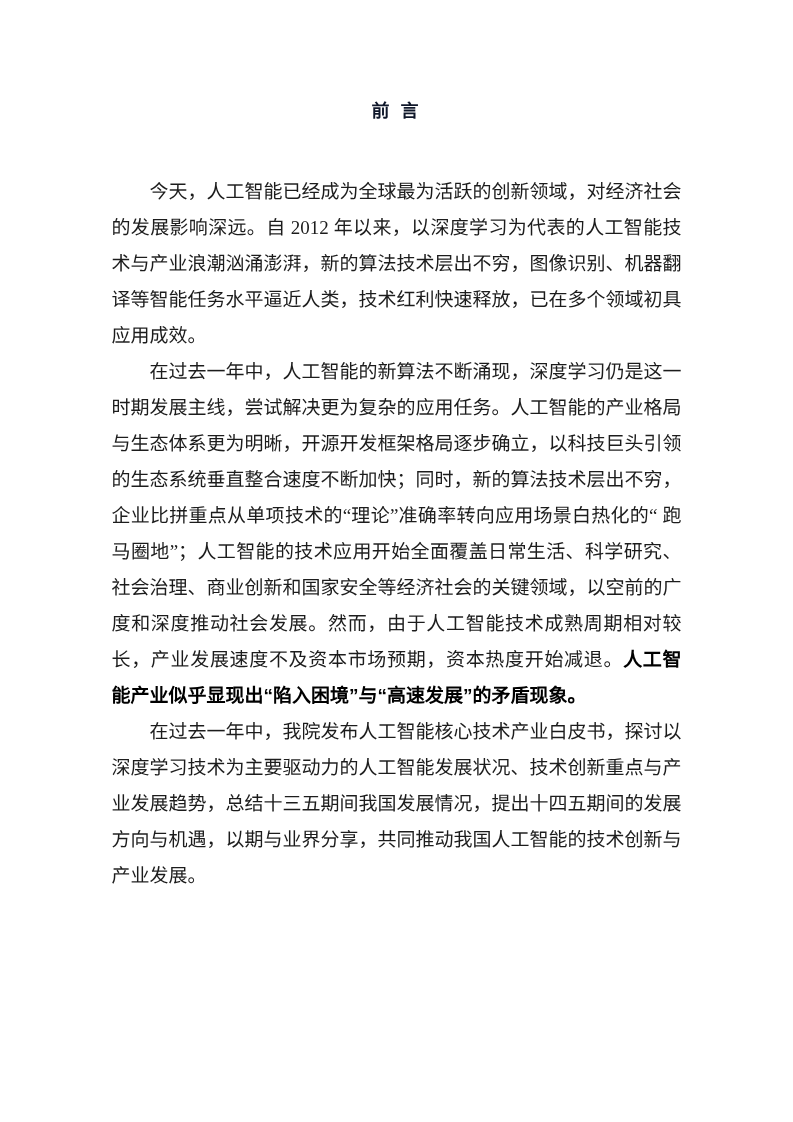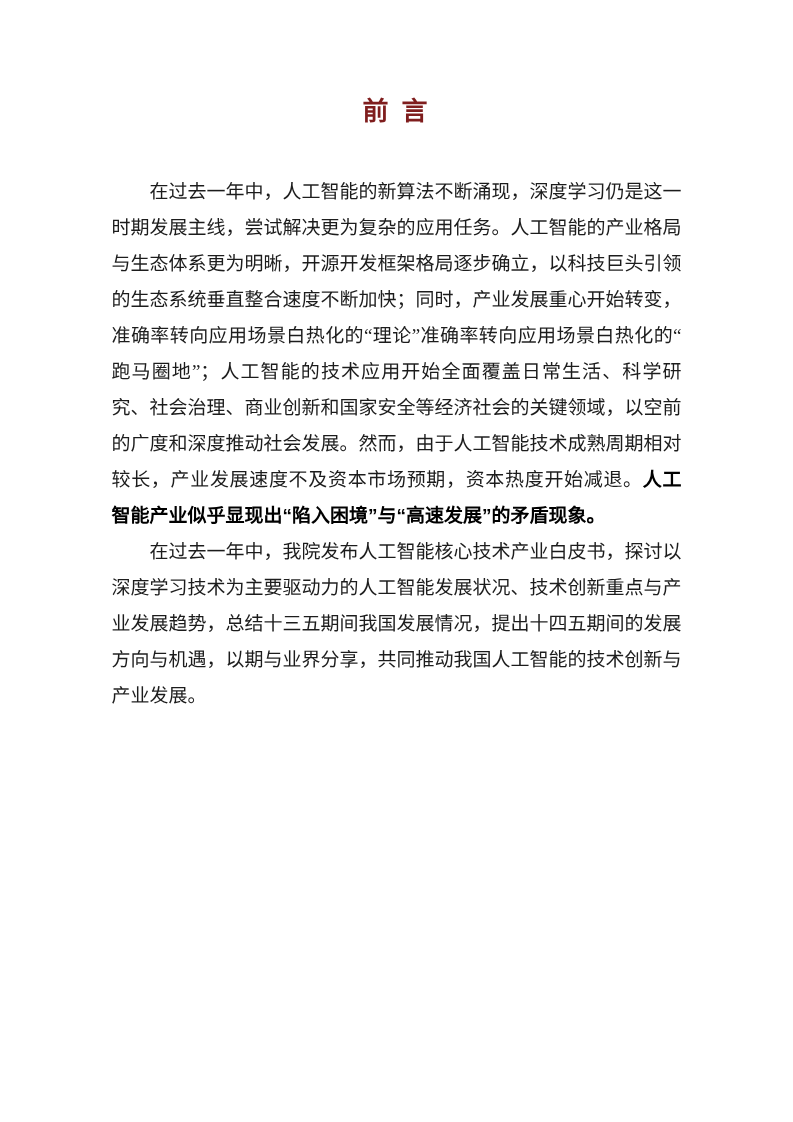--- a/index.html
+++ b/index.html
@@ -18,24 +18,24 @@
     width: 570px;
     margin: 0 auto;
     padding-top: 95px;
     box-sizing: content-box;
   }
   .doc-title {
     margin: 0 0 47px 0;
     text-align: center;
     font-family: "Liberation Sans", "DejaVu Sans", sans-serif;
     font-weight: 700;
-    font-size: 26px;
+    font-size: 18px;
     line-height: 32px;
     letter-spacing: 3px;
-    color: #7f1d1d;
+    color: #0f172a;
   }
   .content p.para {
     margin: 0;
     font-family: "Liberation Serif", "DejaVu Serif", serif;
     font-size: 19px;
     line-height: 36px;
     color: #1c1c1c;
     text-align: justify;
     text-indent: 2em;
     word-break: break-all;
@@ -46,18 +46,19 @@
     color: #000000;
   }
 </style>
 </head>
 <body>
 
 <div class="page">
   <h1 class="doc-title">前 言</h1>
 
   <div class="content">
+    <p class="para"><span>今天，人工智能已经成为全球最为活跃的创新领域，对经济社会的发展影响深远。自 2012 年以来，以深度学习为代表的人工智能技术与产业浪潮汹涌澎湃，新的算法技术层出不穷，图像识别、机器翻译等智能任务水平逼近人类，技术红利快速释放，已在多个领域初具应用成效。</span></p>
 
-    <p class="para"><span>在过去一年中，人工智能的新算法不断涌现，深度学习仍是这一时期发展主线，尝试解决更为复杂的应用任务。人工智能的产业格局与生态体系更为明晰，开源开发框架格局逐步确立，以科技巨头引领的生态系统垂直整合速度不断加快；同时，产业发展重心开始转变，准确率转向应用场景白热化的“理论”准确率转向应用场景白热化的“ 跑马圈地”；人工智能的技术应用开始全面覆盖日常生活、科学研究、社会治理、商业创新和国家安全等经济社会的关键领域，以空前的广度和深度推动社会发展。然而，由于人工智能技术成熟周期相对较长，产业发展速度不及资本市场预期，资本热度开始减退。</span><span class="bold-seg">人工智能产业似乎显现出“陷入困境”与“高速发展”的矛盾现象。</span></p>
+    <p class="para"><span>在过去一年中，人工智能的新算法不断涌现，深度学习仍是这一时期发展主线，尝试解决更为复杂的应用任务。人工智能的产业格局与生态体系更为明晰，开源开发框架格局逐步确立，以科技巨头引领的生态系统垂直整合速度不断加快；同时，新的算法技术层出不穷，企业比拼重点从单项技术的“理论”准确率转向应用场景白热化的“ 跑马圈地”；人工智能的技术应用开始全面覆盖日常生活、科学研究、社会治理、商业创新和国家安全等经济社会的关键领域，以空前的广度和深度推动社会发展。然而，由于人工智能技术成熟周期相对较长，产业发展速度不及资本市场预期，资本热度开始减退。</span><span class="bold-seg">人工智能产业似乎显现出“陷入困境”与“高速发展”的矛盾现象。</span></p>
 
     <p class="para"><span>在过去一年中，我院发布人工智能核心技术产业白皮书，探讨以深度学习技术为主要驱动力的人工智能发展状况、技术创新重点与产业发展趋势，总结十三五期间我国发展情况，提出十四五期间的发展方向与机遇，以期与业界分享，共同推动我国人工智能的技术创新与产业发展。</span></p>
   </div>
 </div>
 
 </body></html>

